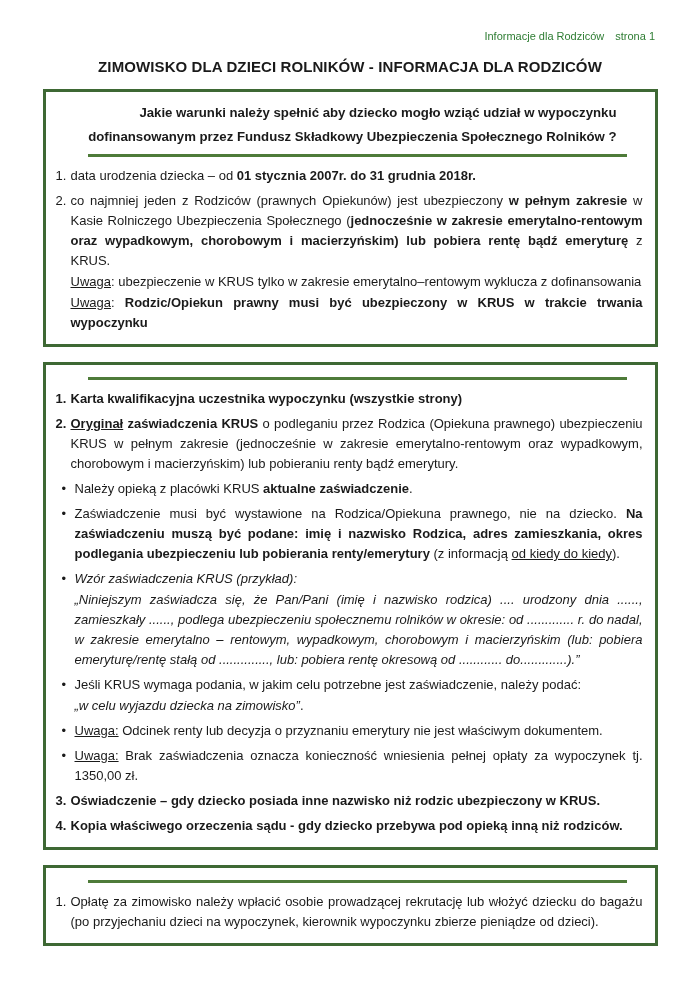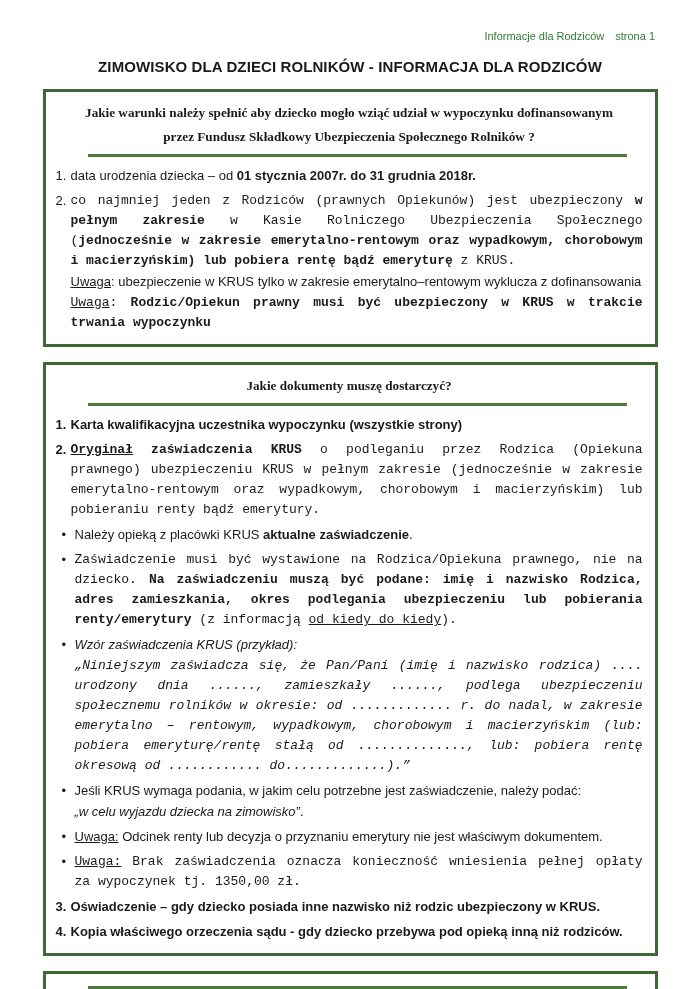--- a/index.html
+++ b/index.html
@@ -29,36 +29,36 @@
 
   .box{
     width:615px;box-sizing:border-box;margin:14px auto 0;
     border:3px solid var(--border-green);
     padding:7px 12px 9px 10px;background:var(--bg);
   }
   .box.first{margin-top:14px;}
   .box.gap{margin-top:15px;}
 
   .box-header{
-    font-weight:bold;text-align:center;
-    font-size:13.2px;line-height:24px;padding:2px 26px 0;font-family:Liberation Serif, serif;
+    font-weight:bold;text-align:right;
+    font-size:13.2px;line-height:24px;padding:2px 26px 0;
   }
   .rule{height:3px;background:var(--rule-green);margin:5px 16px 9px 32px;}
 
   .row{display:flex;font-size:13px;line-height:20px;margin:0 0 5px 0;}
   .row.tight{margin-bottom:1px;}
   .row:last-child{margin-bottom:2px;}
   .num{flex:none;width:15px;}
   .bullet-row{padding-left:6px;}
   .bullet{flex:none;width:13px;}
   .cont1{padding-left:53px;}
   .cont-text{padding-left:15px;}
   .cont-bullet{padding-left:19px;}
   .row-body{flex:1;min-width:0;}
-  .justify .row-body{text-align:justify;font-family:Liberation Mono, monospace;}
+  .justify .row-body{text-align:justify;}
   .b{font-weight:bold;}
   .u{text-decoration:underline;}
   .i{font-style:italic;}
 </style>
 </head>
 <body>
 
 <div class="page">
 
   <div class="top-right">
@@ -82,21 +82,20 @@
         <div class="row cont-text tight">
           <div class="row-body"><span class="u">Uwaga</span><span>: ubezpieczenie w KRUS tylko w zakresie emerytalno–rentowym wyklucza z dofinansowania</span></div>
         </div>
         <div class="row cont-text justify tight">
           <div class="row-body"><span class="u">Uwaga</span><span>: </span><span class="b">Rodzic/Opiekun prawny musi być ubezpieczony w KRUS w trakcie trwania wypoczynku</span></div>
         </div>
       </div>
   </div>
 
   <div class="box gap">
-    <div class="box-header">Jakie dokumenty muszę dostarczyć?</div>
     <div class="rule"></div>
     <div class="box-content">
         <div class="row">
           <span class="num b">1.</span>
           <div class="row-body"><span class="b">Karta kwalifikacyjna uczestnika wypoczynku (wszystkie strony)</span></div>
         </div>
         <div class="row justify">
           <span class="num b">2.</span>
           <div class="row-body"><span class="b u">Oryginał</span><span class="b"> zaświadczenia KRUS</span><span> o podleganiu przez Rodzica (Opiekuna prawnego) ubezpieczeniu KRUS w pełnym zakresie (jednocześnie w zakresie emerytalno-rentowym oraz wypadkowym, chorobowym i macierzyńskim) lub pobieraniu renty bądź emerytury.</span></div>
         </div>

